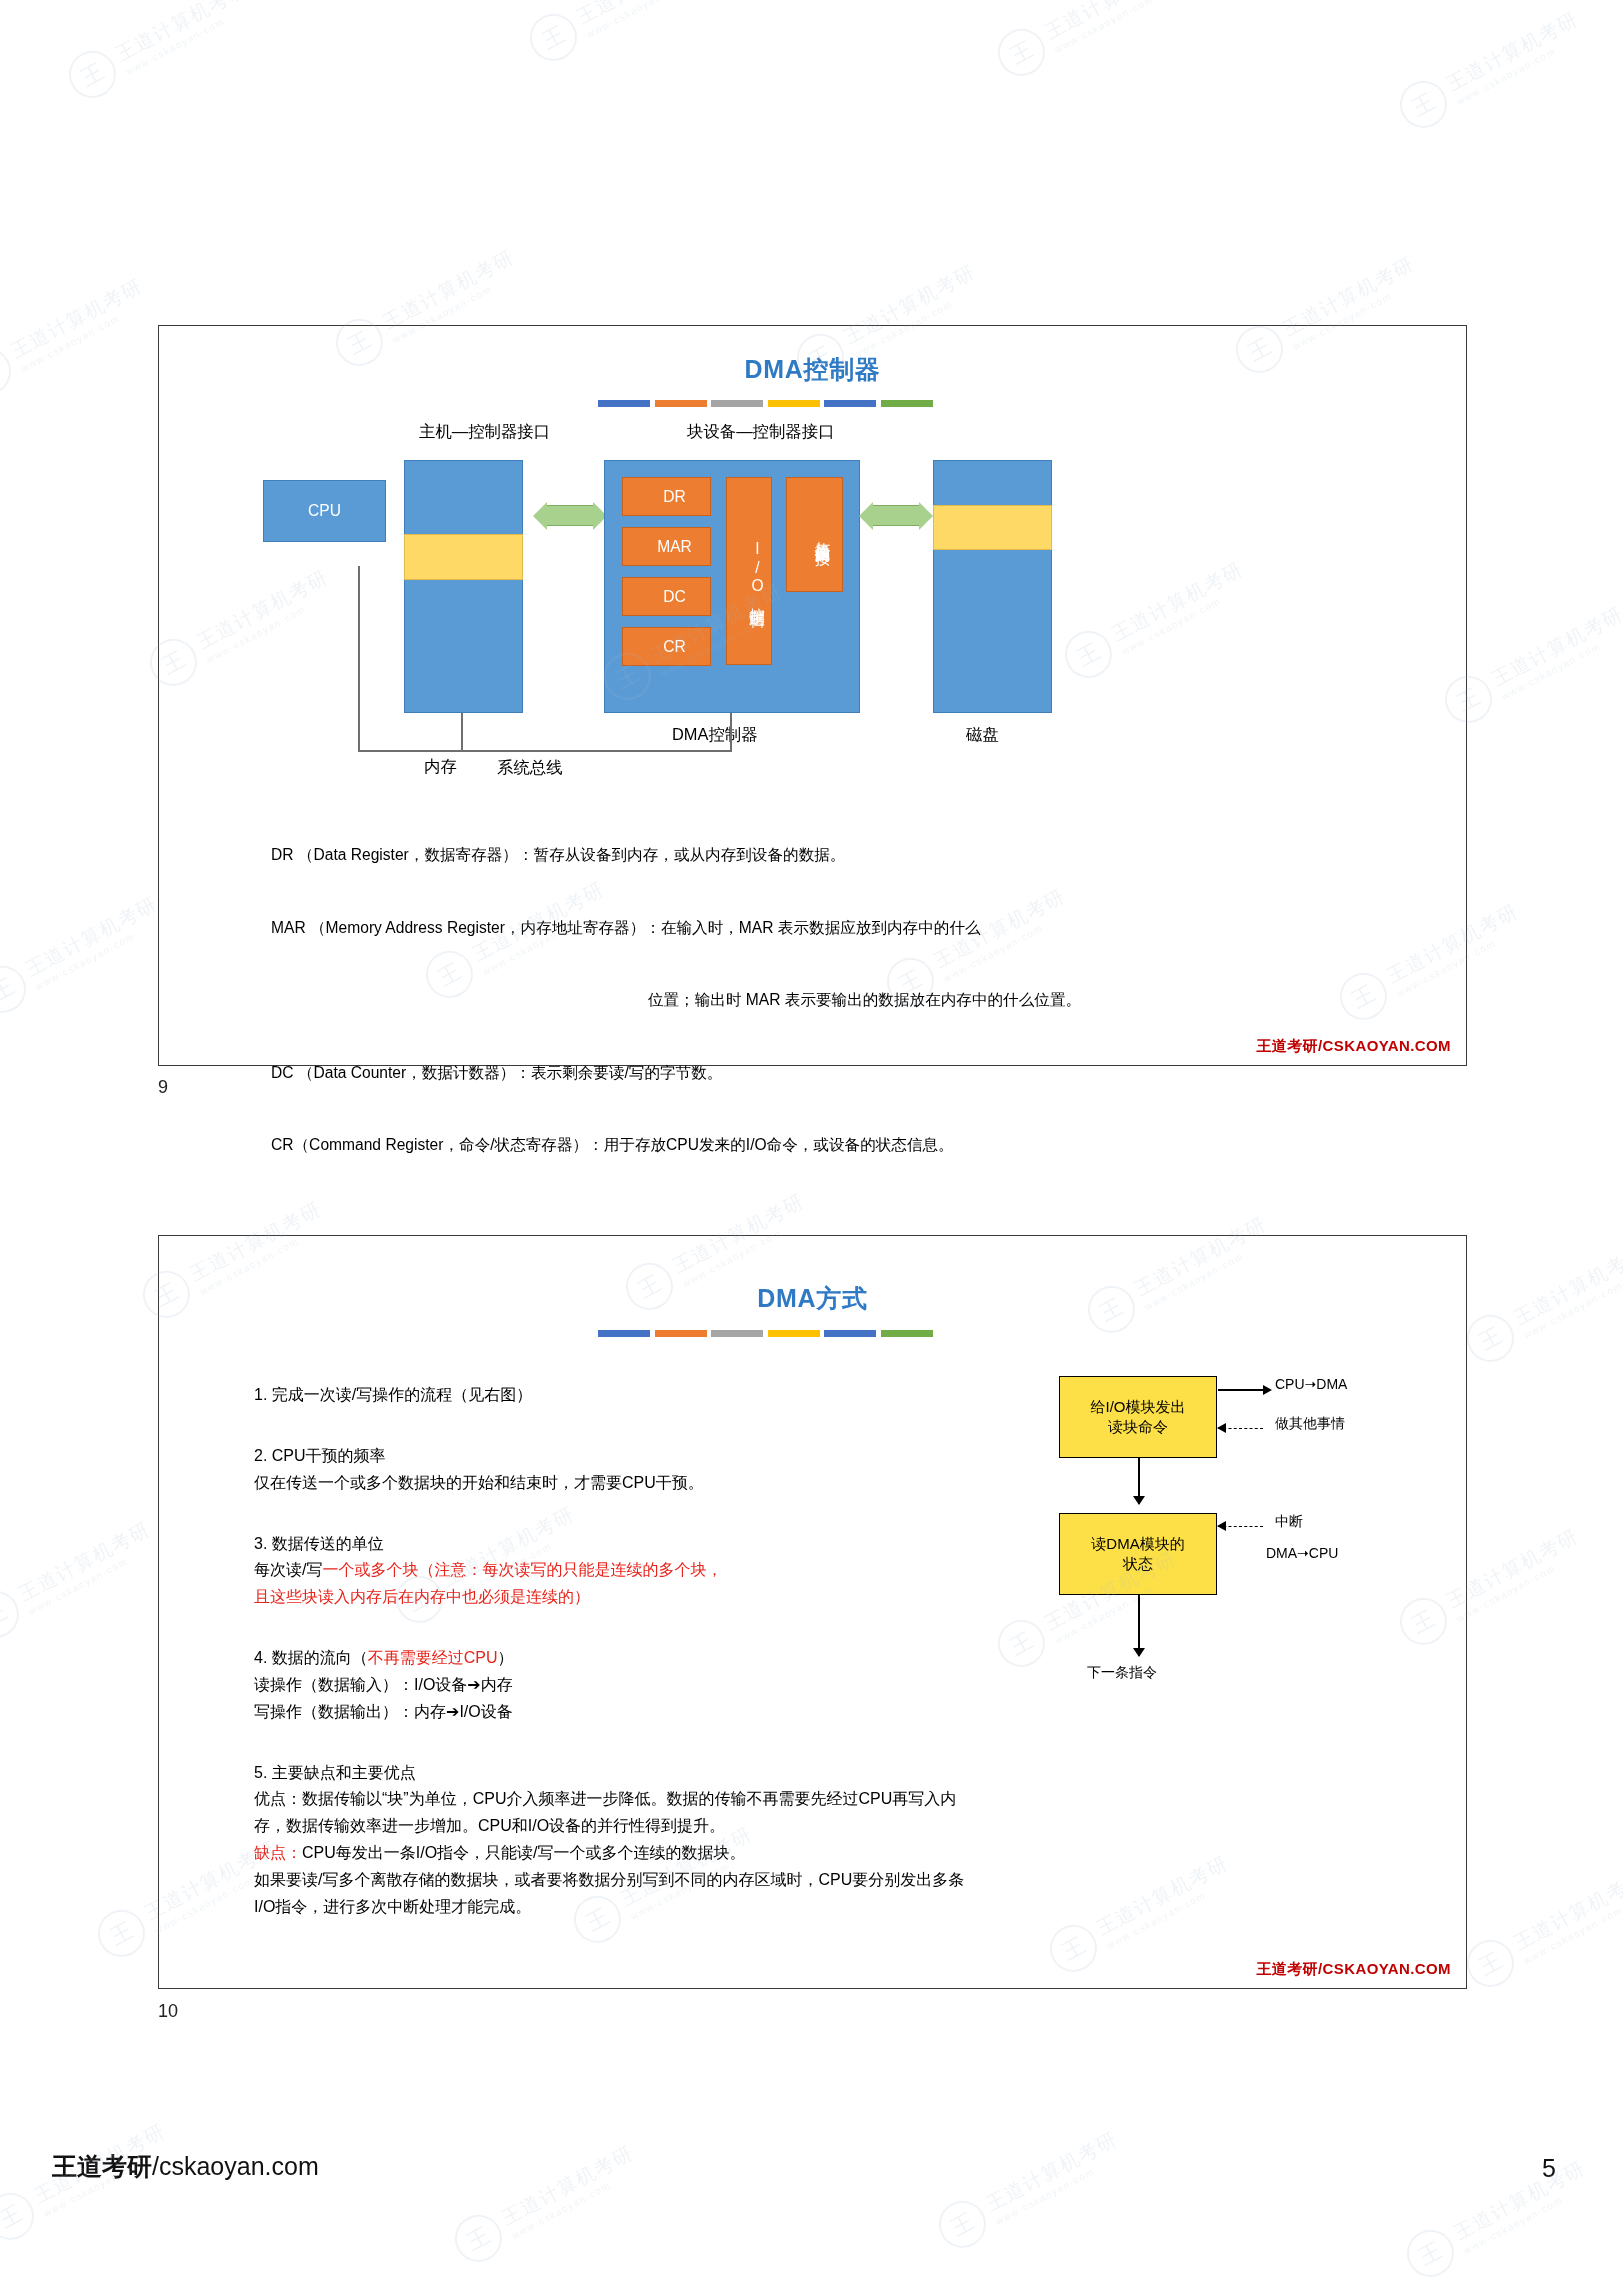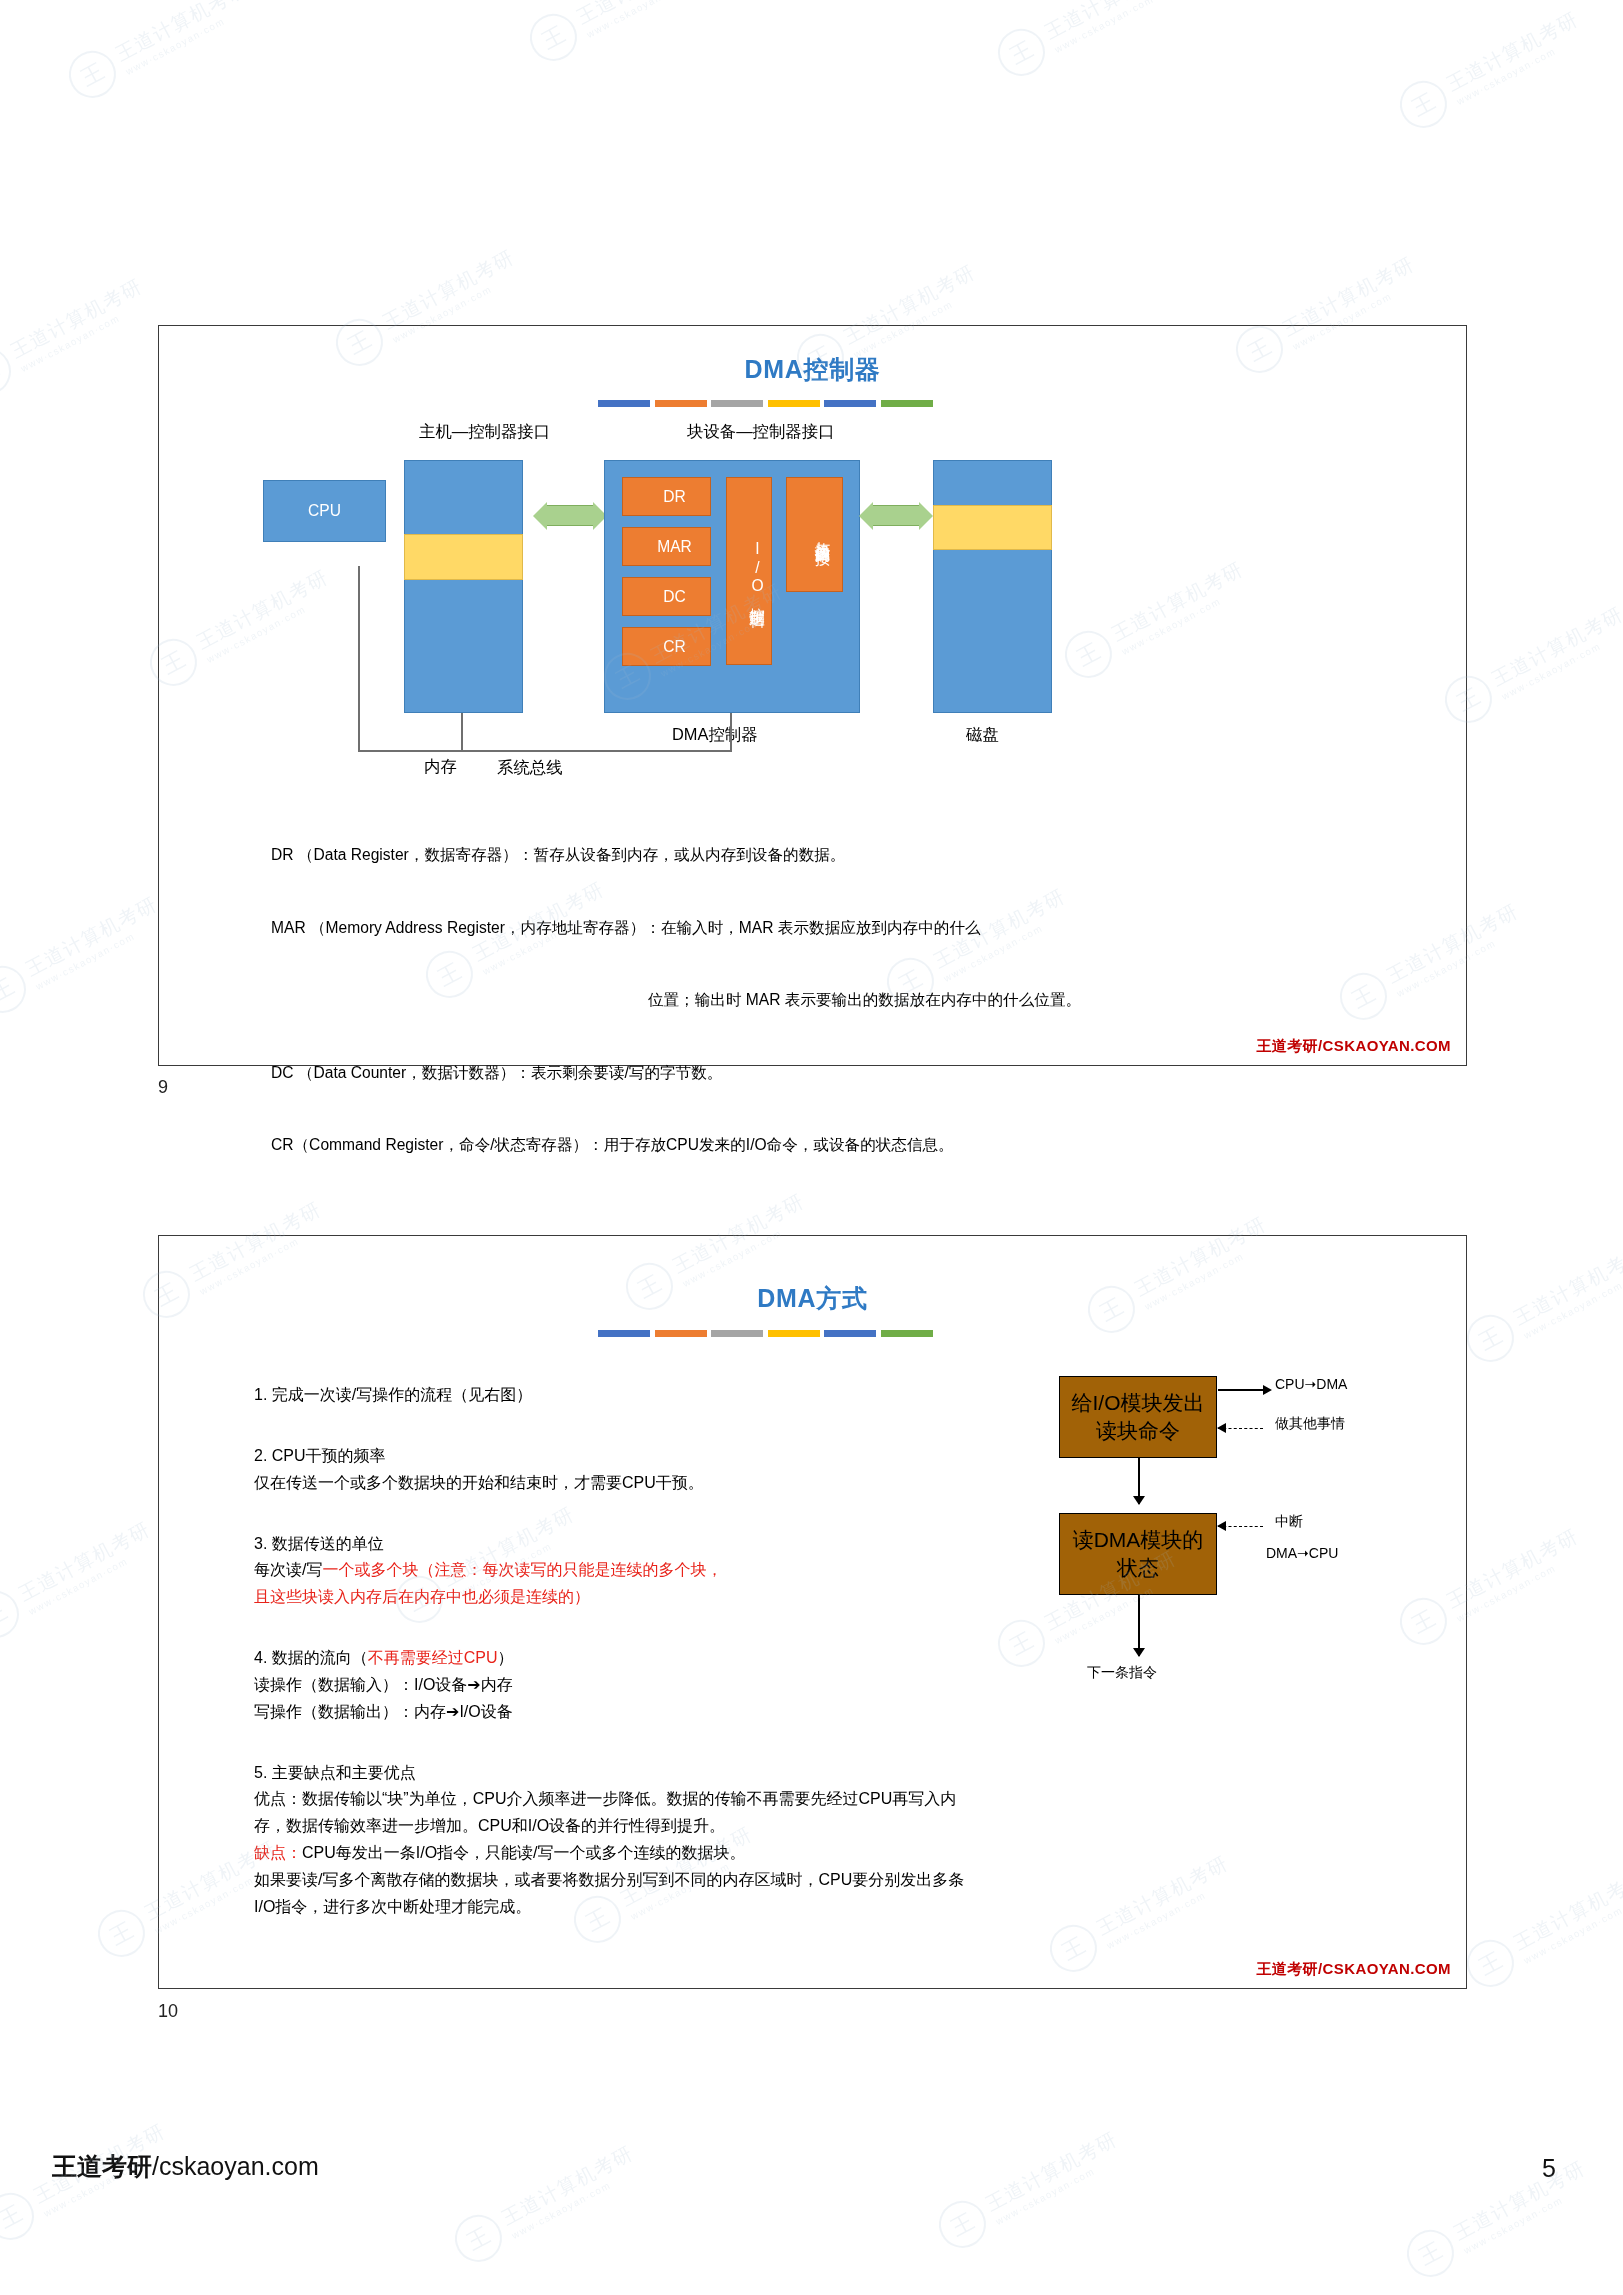--- a/index.html
+++ b/index.html
@@ -172,23 +172,23 @@
   }
   .red { color: #e8231a; }
   .flowbox {
     position: absolute;
     border: 1.5px solid #000;
     box-sizing: border-box;
     display: flex;
     align-items: center;
     justify-content: center;
     text-align: center;
-    font-size: 21px;
+    font-size: 15px;
     line-height: 1.35;
-    background: #a16207;
+    background: #fde047;
   }
   .flowlbl { position: absolute; font-size: 14px; color: #000; }
   .vline { position: absolute; background: #000; width: 1.5px; }
   .vline::after {
     content: "";
     position: absolute;
     left: 50%; bottom: -0.7px;
     transform: translateX(-50%);
     width: 0; height: 0;
     border-left: 6px solid transparent;

